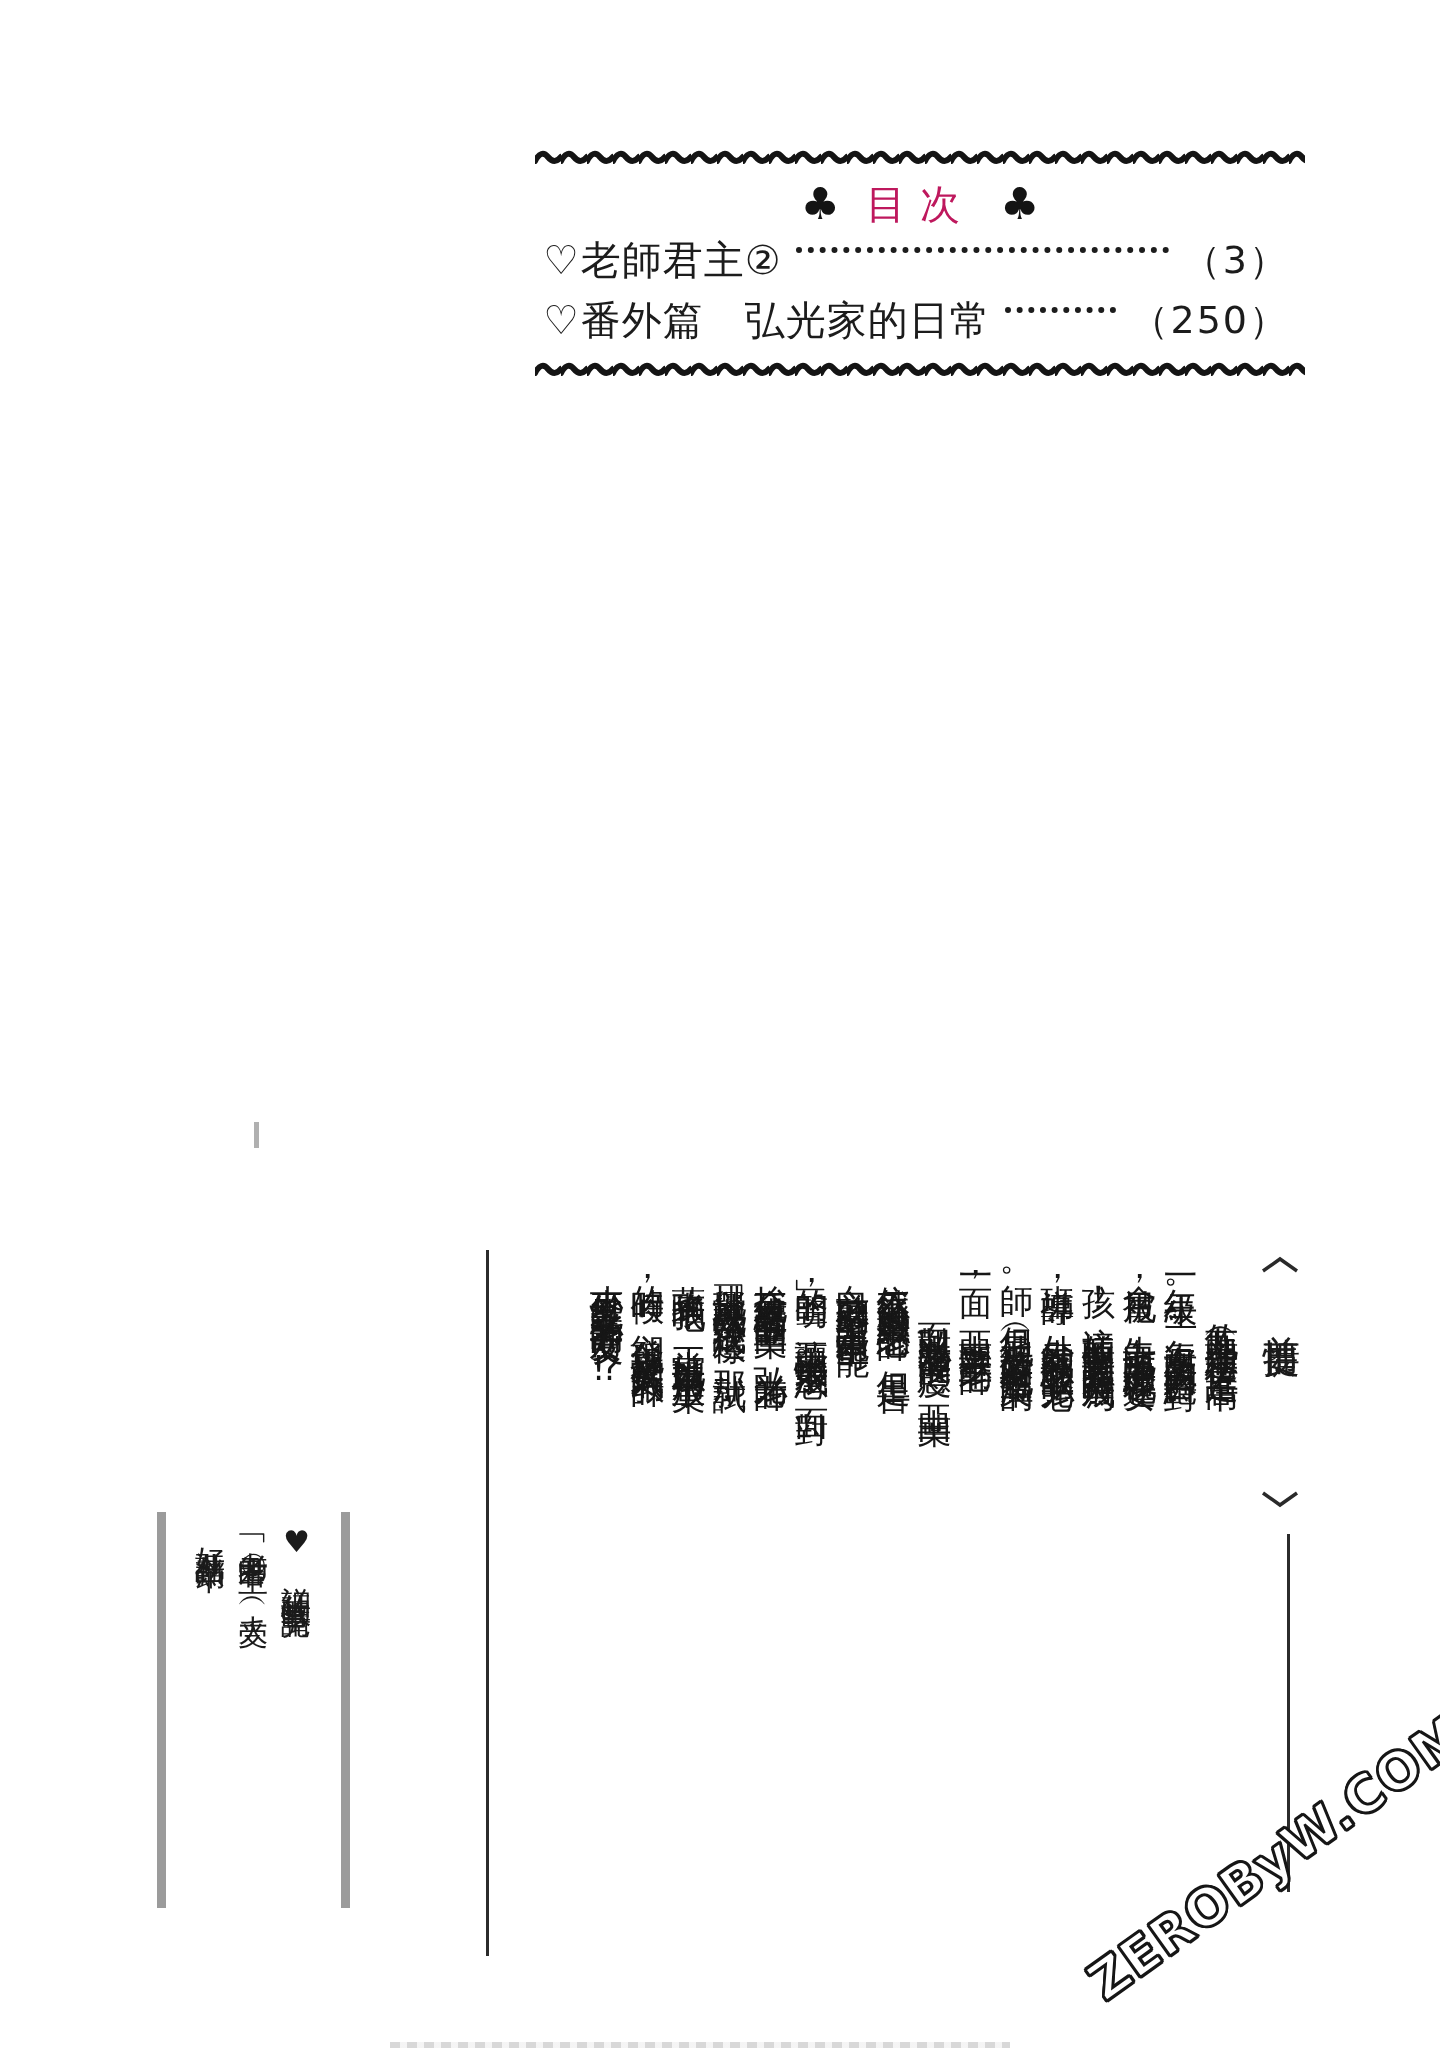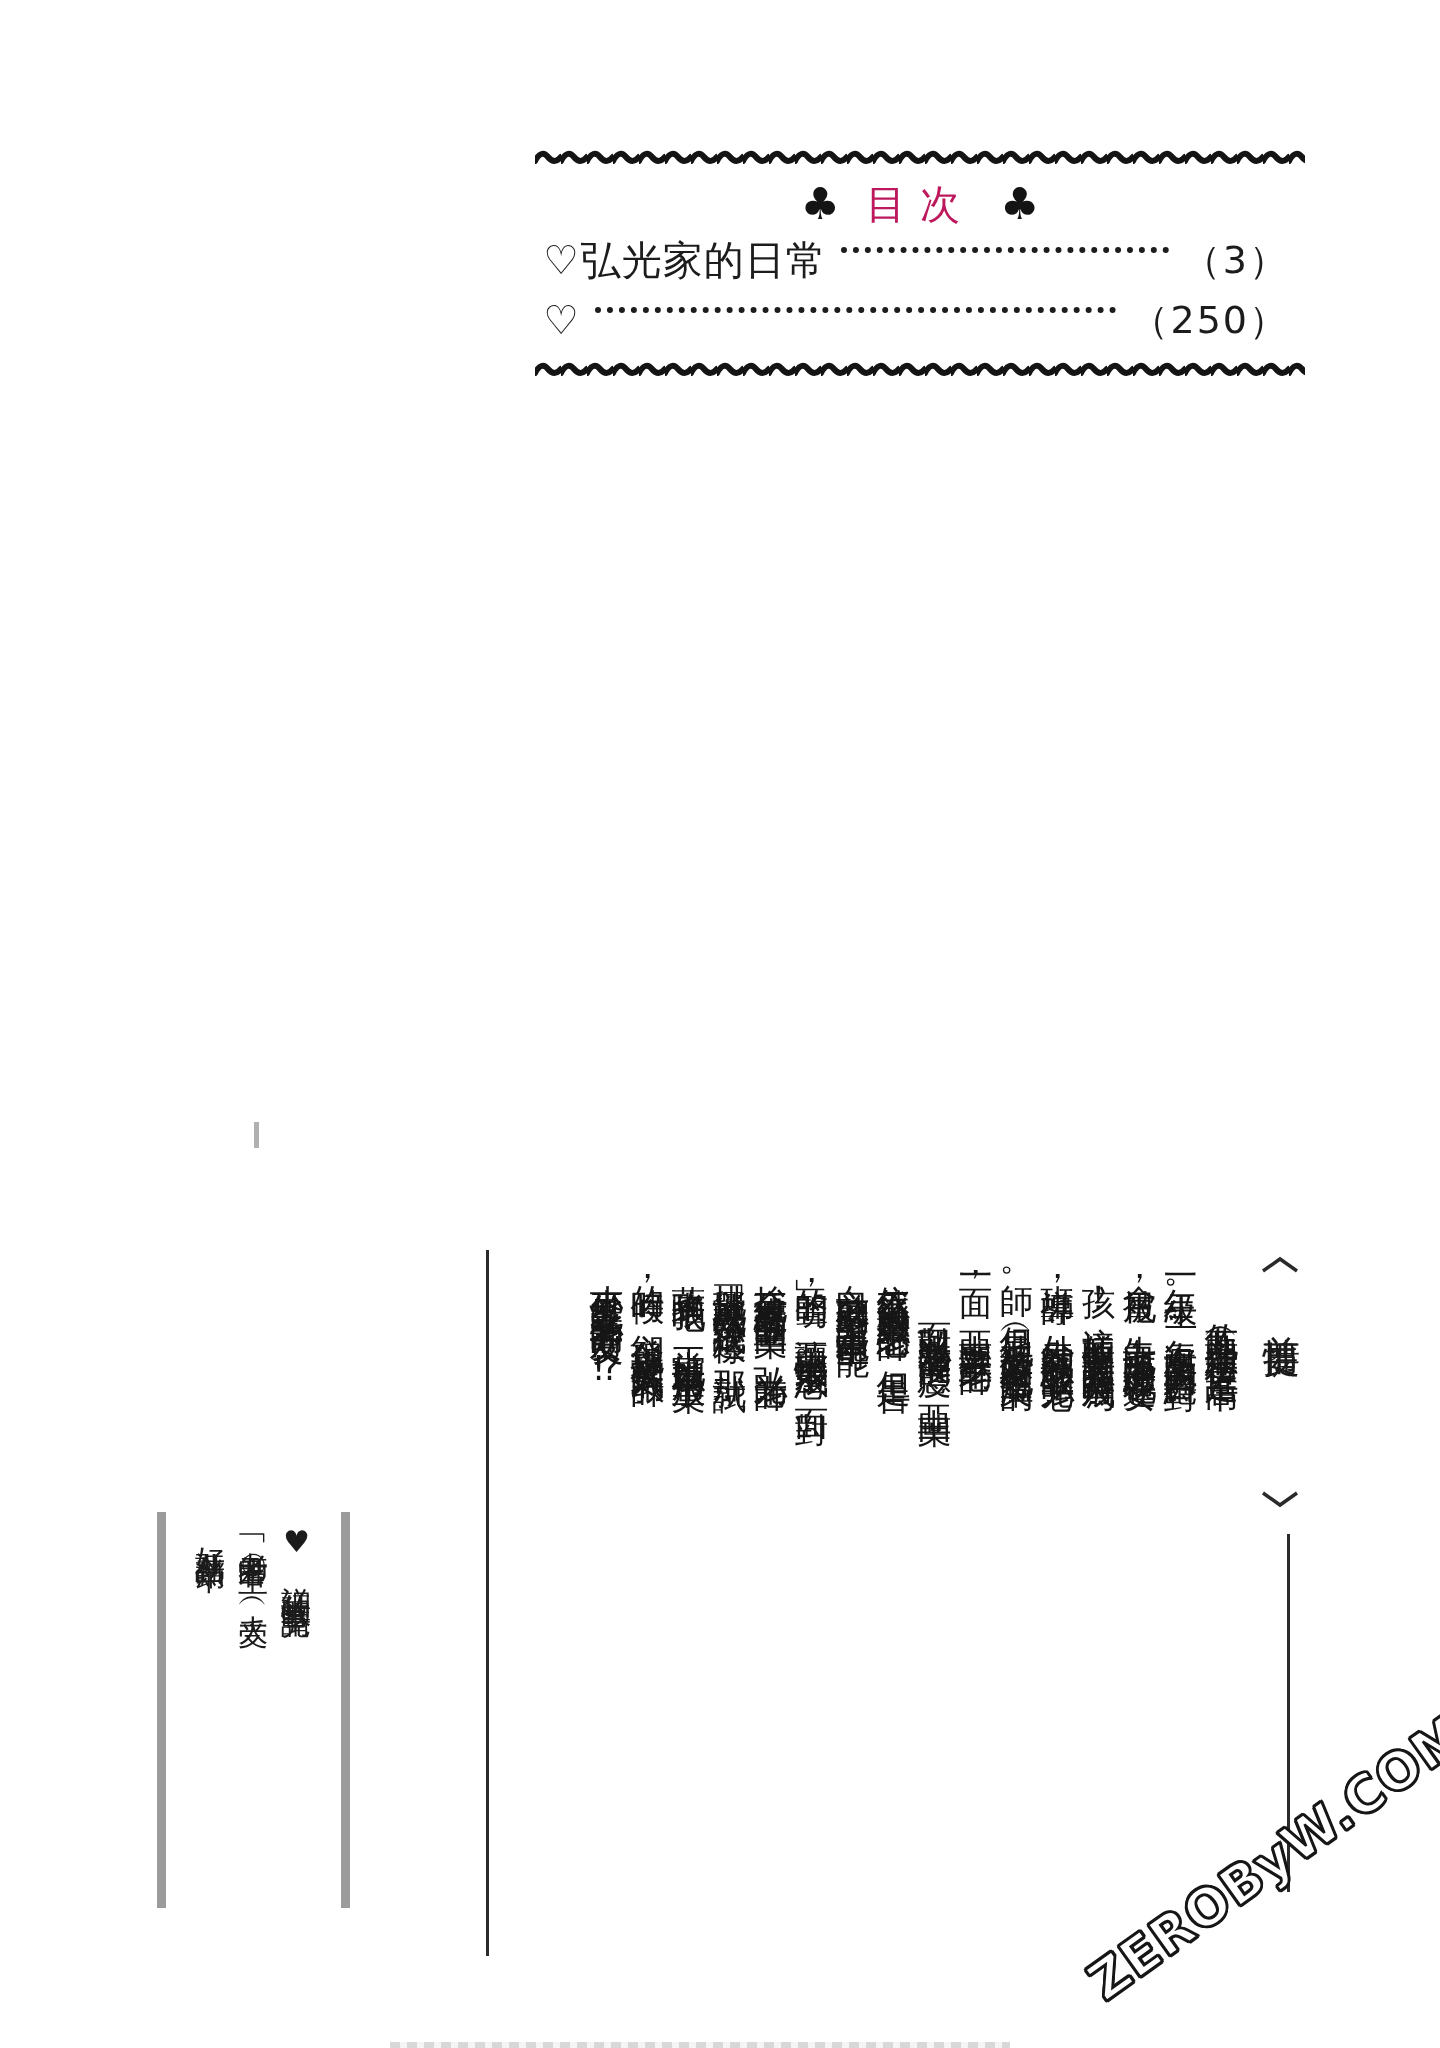--- a/index.html
+++ b/index.html
@@ -73,27 +73,28 @@
     </svg>
 
     <div class="toc-title-row">
       <span class="club">♣</span>
       <span class="toc-title">目次</span>
       <span class="club">♣</span>
     </div>
 
     <div class="toc-item">
       <span class="toc-heart">♡</span>
-      <span class="toc-label">弘光家的日常</span>
+      <span class="toc-label">老師君主②</span>
       <span class="leader"></span>
       <span class="toc-page">（3）</span>
     </div>
 
     <div class="toc-item">
       <span class="toc-heart">♡</span>
+      <span class="toc-label">番外篇　弘光家的日常</span>
       <span class="leader"></span>
       <span class="toc-page">（250）</span>
     </div>
 
     <svg class="zz zz-bottom" width="770" height="14">
       <defs>
         <pattern id="zz2" width="26" height="14" patternUnits="userSpaceOnUse">
           <path d="M0 11 Q 6.5 -1 13 7 T 26 7" fill="none" stroke="#141414" stroke-width="6" stroke-linecap="round"></path>
         </pattern>
       </defs>

